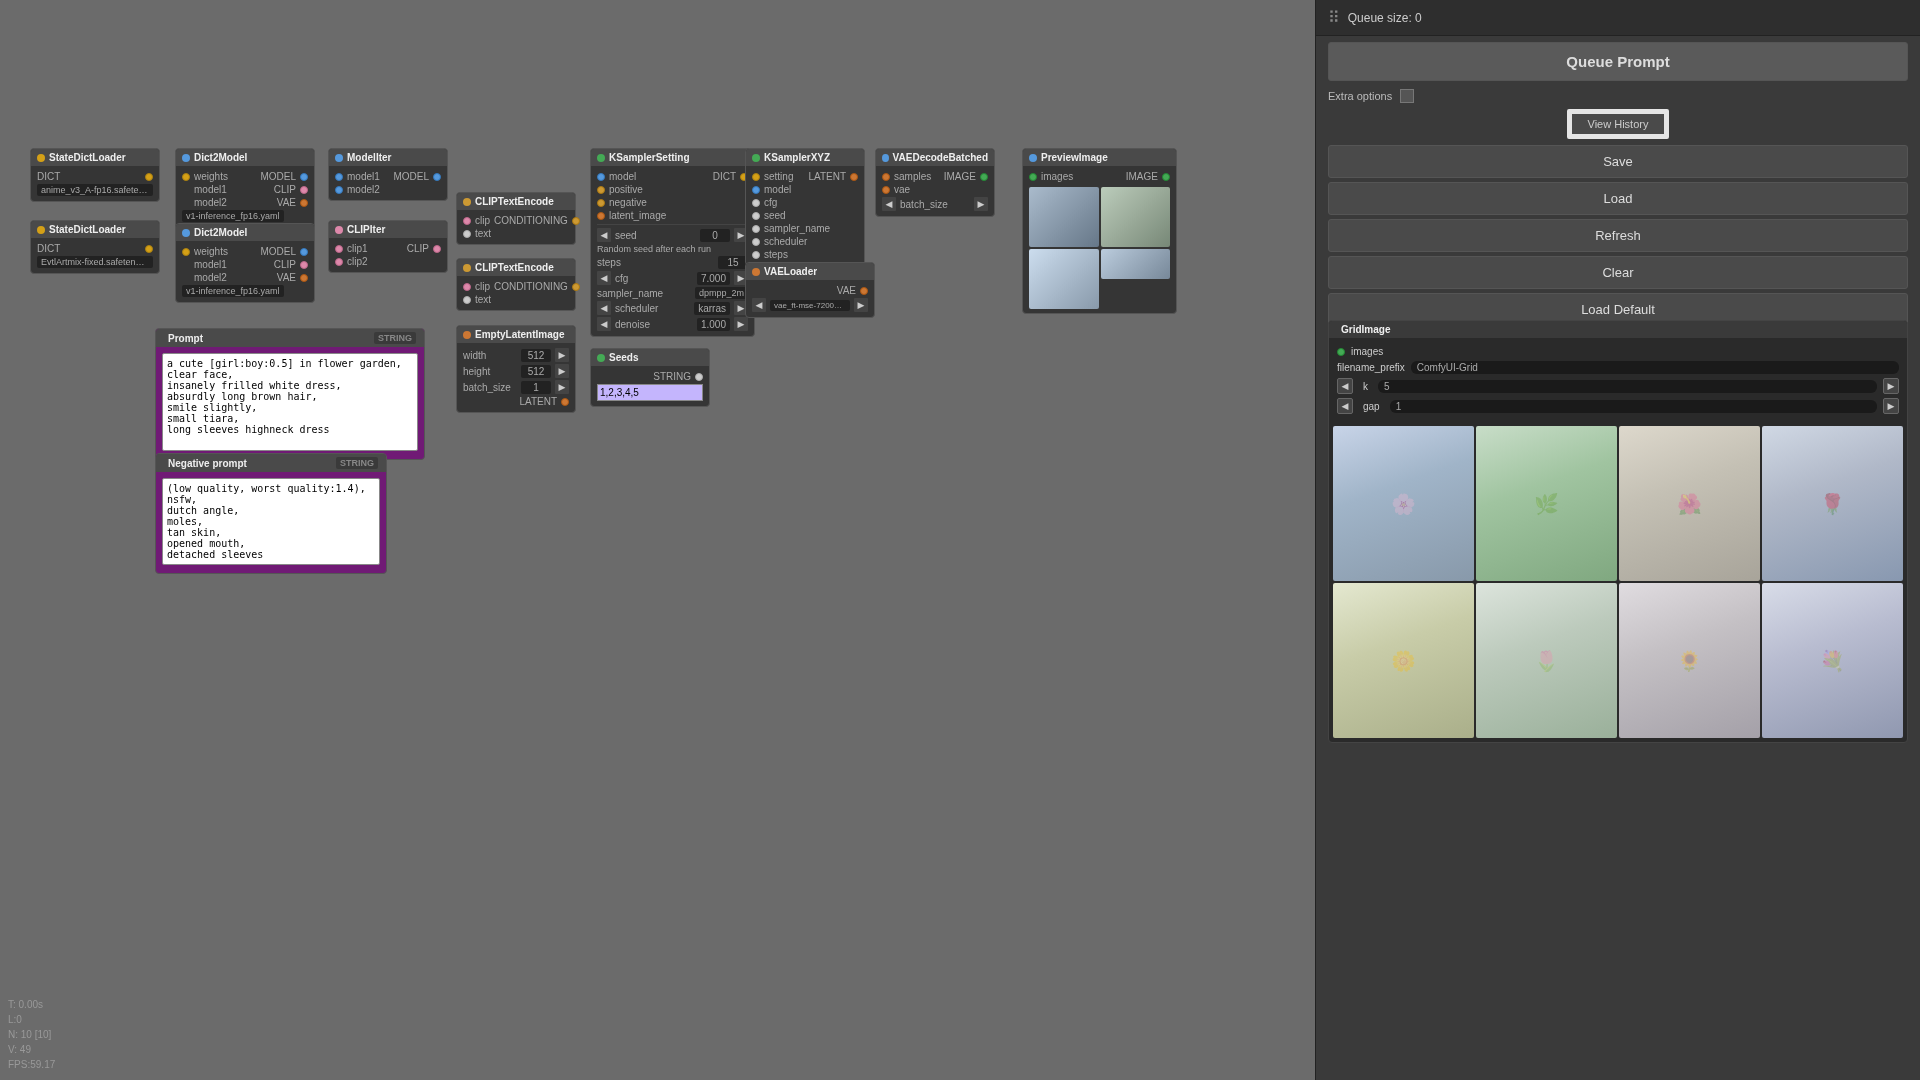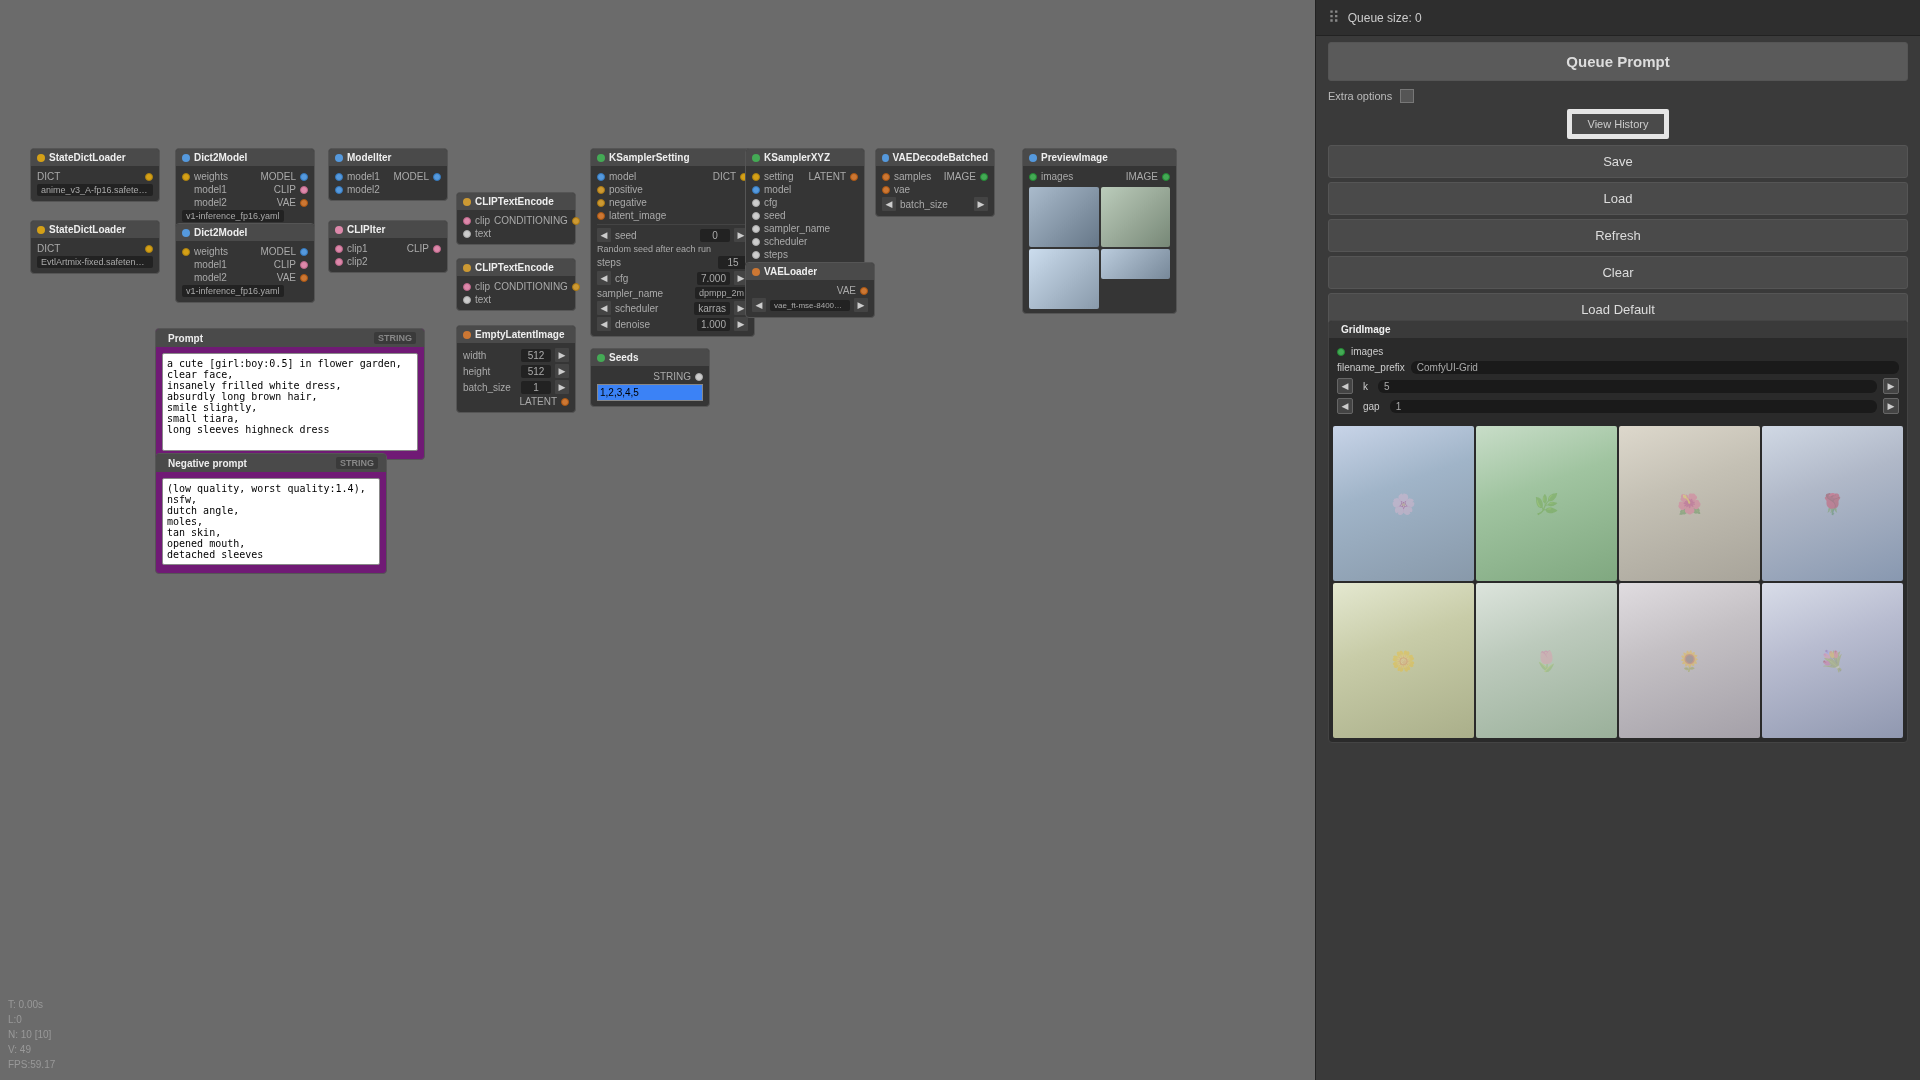--- a/index.html
+++ b/index.html
@@ -544,21 +544,21 @@
     <div class="node-title">
       <span class="dot dot-green"></span>
       <span>Seeds</span>
     </div>
     <div class="node-body">
       <div class="node-row">
         <span class="node-label" style="flex:1;text-align:right;">STRING</span>
         <span class="port port-white"></span>
       </div>
       <div class="node-row">
-        <input type="text" value="1,2,3,4,5" style="width: 100%; background: #3b82f6; color: rgb(0, 0, 0); border: 1px solid rgb(136, 136, 136); font-size: 10px; padding: 2px;">
+        <input type="text" value="1,2,3,4,5" style="width: 100%; background: #c4b5fd; color: rgb(0, 0, 0); border: 1px solid rgb(136, 136, 136); font-size: 10px; padding: 2px;">
       </div>
     </div>
   </div>
 
   <div class="node" style="left:590px;top:148px;width:165px;">
     <div class="node-title">
       <span class="dot dot-green"></span>
       <span>KSamplerSetting</span>
     </div>
     <div class="node-body">
@@ -687,21 +687,21 @@
       <span class="dot dot-orange"></span>
       <span>VAELoader</span>
     </div>
     <div class="node-body">
       <div class="node-row">
         <span class="node-label" style="flex:1;text-align:right;">VAE</span>
         <span class="port port-orange"></span>
       </div>
       <div class="node-row">
         <button class="arrow-btn">◀</button>
-        <span class="node-file-value" style="flex:1;font-size:8px;">vae_ft-mse-840000...</span>
+        <span class="node-file-value" style="flex:1;font-size:8px;">vae_ft-mse-720000...</span>
         <button class="arrow-btn">▶</button>
       </div>
     </div>
   </div>
 
   <div class="node" style="left:1022px;top:148px;width:155px;">
     <div class="node-title">
       <span class="dot dot-blue"></span>
       <span>PreviewImage</span>
     </div>

